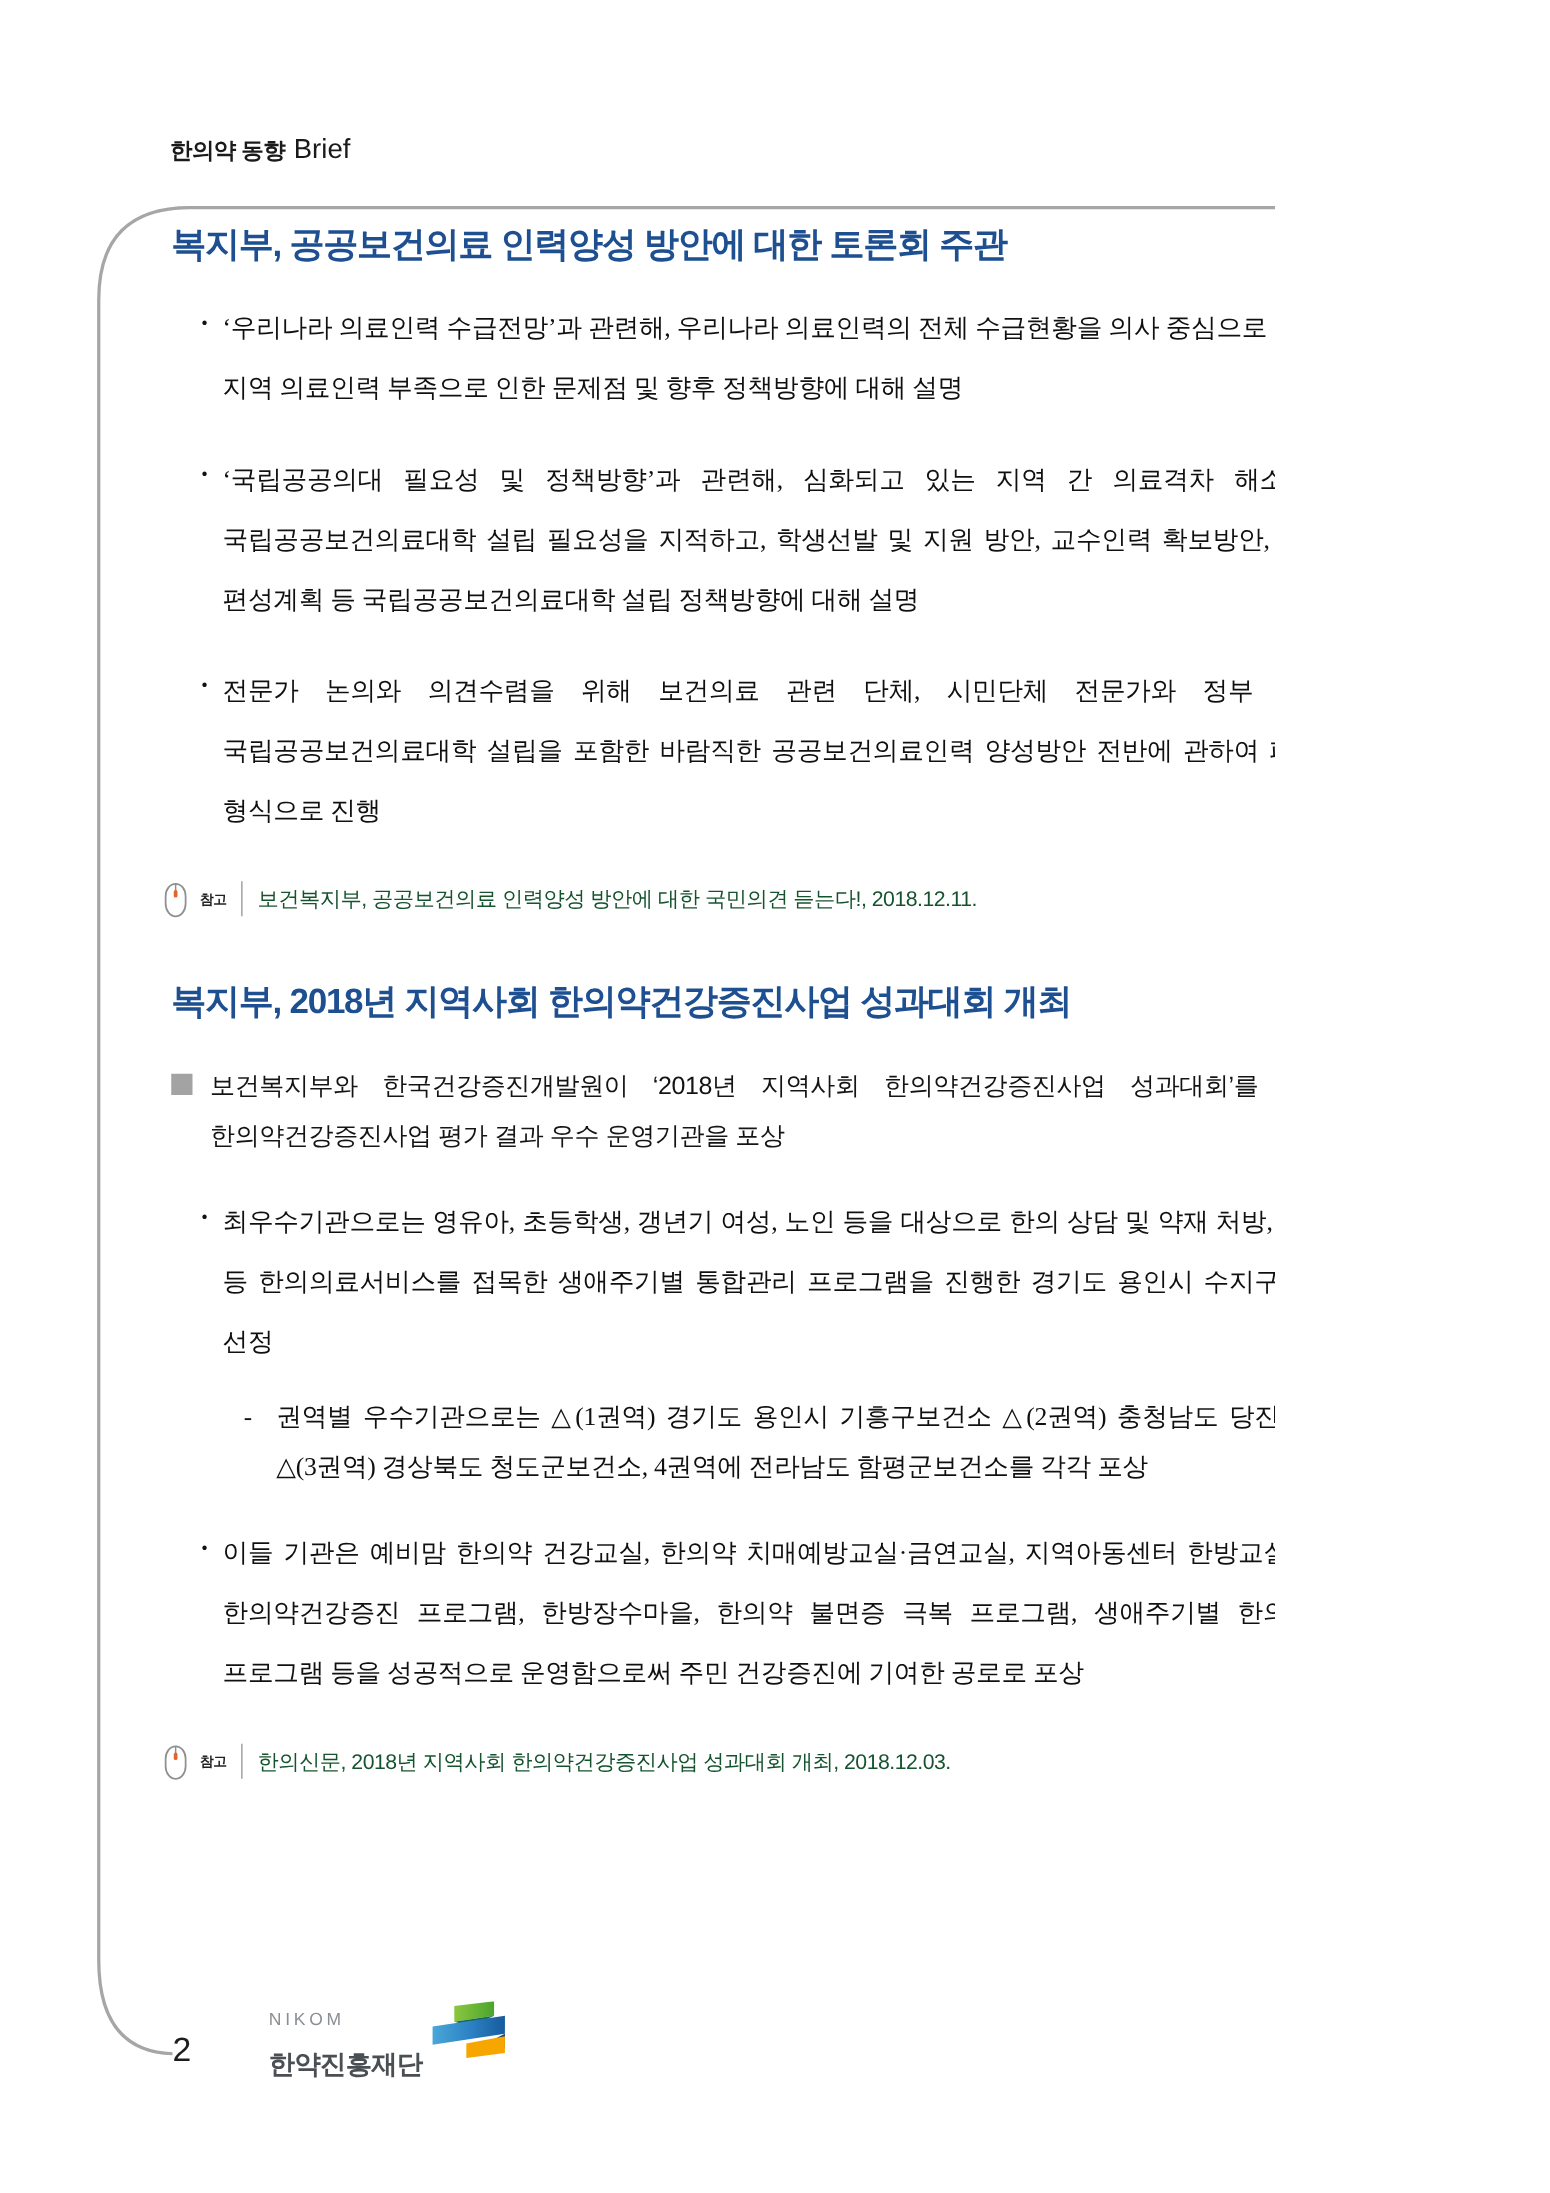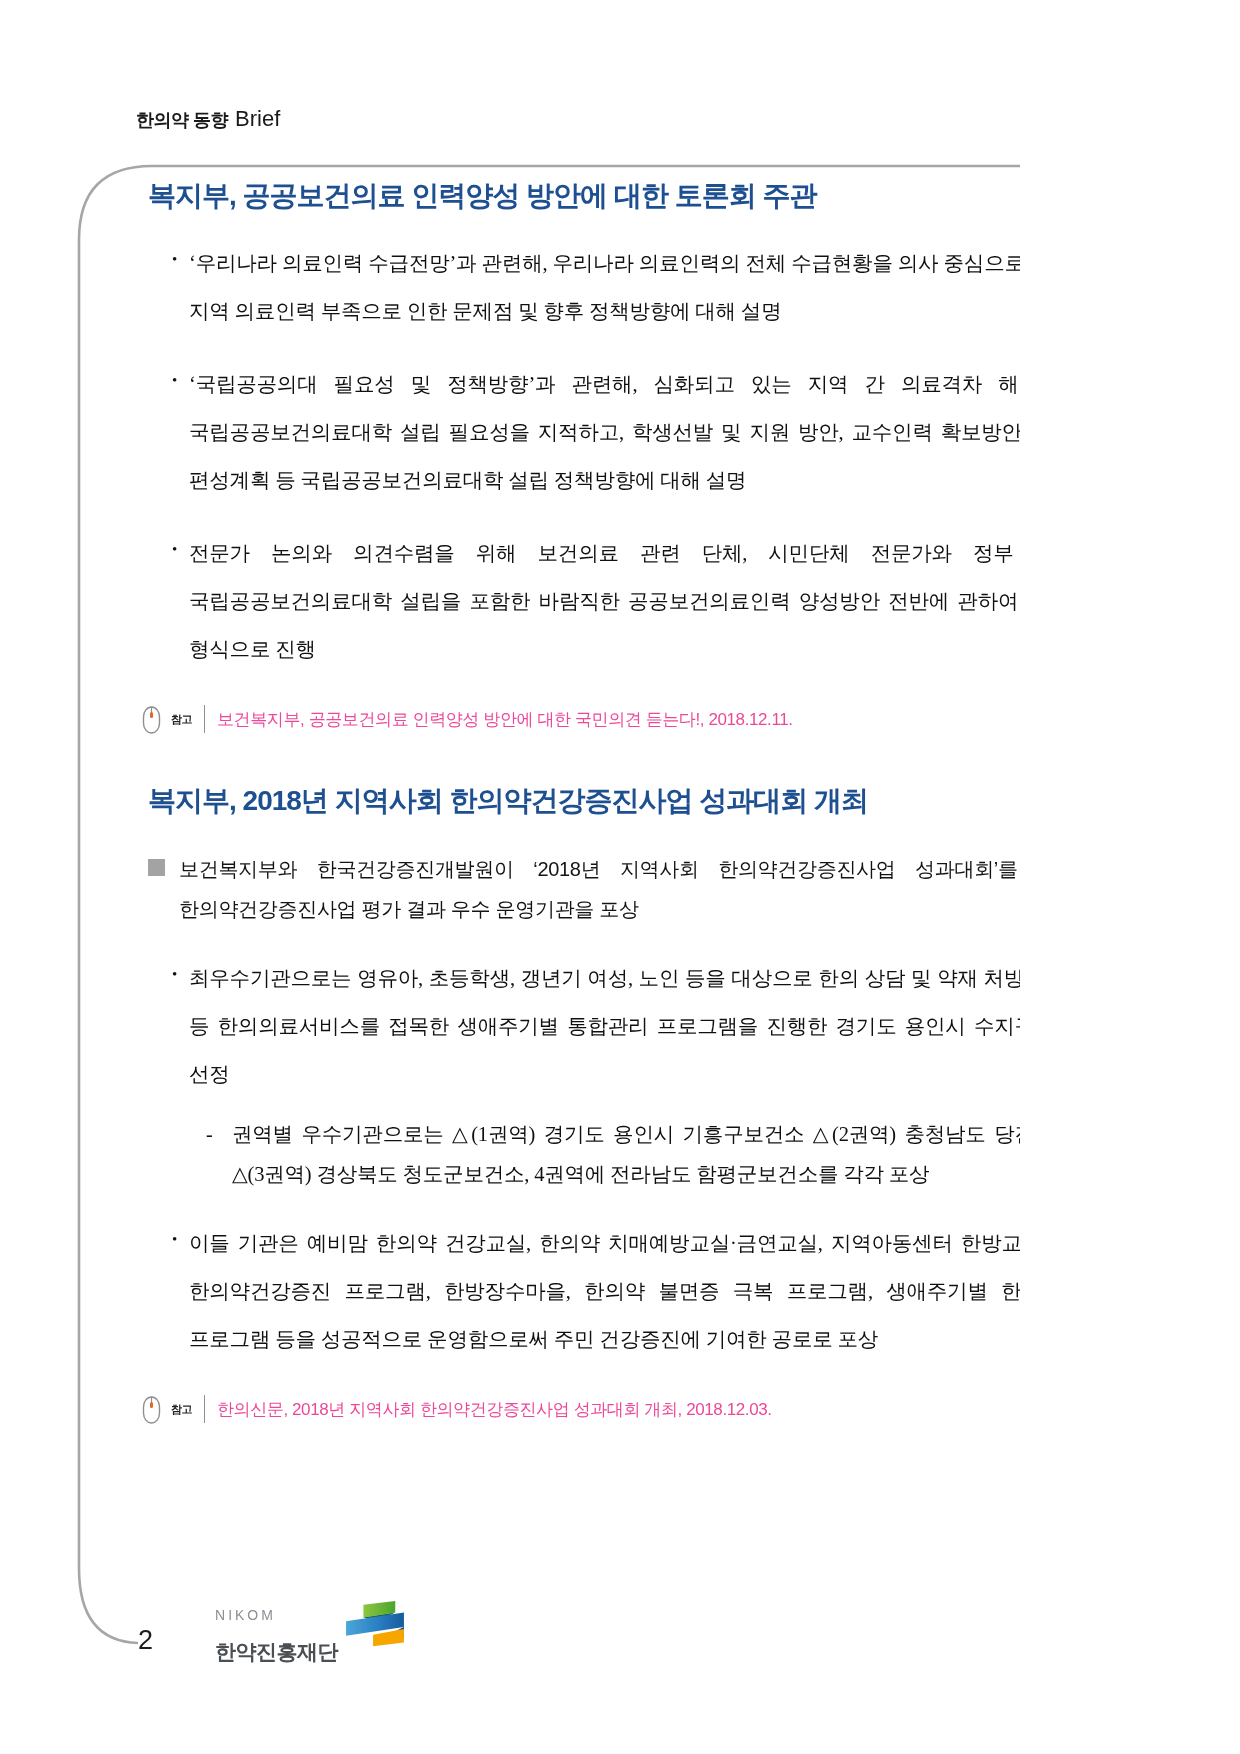--- a/index.html
+++ b/index.html
@@ -5,39 +5,39 @@
   html,body{margin:0;padding:0;background:#fff;}
   .page{position:relative;width:1020px;height:1754px;background:#ffffff;overflow:hidden;
         font-family:"Liberation Sans",sans-serif;color:#111;}
   
   .frame-svg{position:absolute;top:0;left:0;pointer-events:none;}
   
   .header{position:absolute;top:106px;left:136px;display:flex;align-items:baseline;gap:7px;}
   .hdr-ko{font-size:18px;font-weight:bold;color:#1a1a1a;letter-spacing:-0.5px;}
   .hdr-en{font-size:22px;color:#1a1a1a;letter-spacing:0;}
   
-  .content{position:absolute;left:148px;top:178px;width:968px;}
+  .content{position:absolute;left:137px;top:178px;width:968px;}
   .sec-title{margin:0;color:#1d4f91;font-size:28px;font-weight:bold;letter-spacing:-1px;line-height:36px;}
   .section-2{margin-top:48px;}
   .lead{display:flex;margin-top:30px;}
   .sq{width:17px;height:17px;background:#a3a3a3;margin-top:10px;margin-right:14px;flex:none;}
   .lead p{margin:0;font-size:20px;line-height:40px;color:#141414;text-align:justify;word-break:keep-all;letter-spacing:-0.3px;}
   .bullets{margin-top:4px;}
   .bullet{display:flex;margin-top:25px;margin-left:24px;font-family:"Liberation Serif","DejaVu Serif",serif;}
   .dot{width:17px;flex:none;font-size:15px;line-height:40px;color:#111;}
   .bullet p{margin:0;font-size:20.5px;line-height:48px;color:#101010;text-align:justify;word-break:keep-all;letter-spacing:-0.2px;}
   .sub-bullet{display:flex;margin-top:16px;margin-left:58px;font-family:"Liberation Serif","DejaVu Serif",serif;}
   .dash{width:26px;flex:none;font-size:20px;line-height:40px;color:#111;}
   .sub-bullet p{margin:0;font-size:20.5px;line-height:40px;color:#101010;text-align:justify;word-break:keep-all;letter-spacing:-0.2px;}
   
   .ref{display:flex;align-items:center;margin-top:30px;margin-left:-6px;}
   .mouse-icon{flex:none;margin-right:10px;}
   .ref-label{font-weight:bold;font-size:11px;color:#222;letter-spacing:-0.5px;}
   .ref-divider{width:1px;height:28px;background:#8f8f8f;margin:0 12px 0 12px;}
-  .ref-text{font-size:17px;color:#ec4899;letter-spacing:-0.4px;}
+  .ref-text{font-size:17px;color:#14532d;letter-spacing:-0.4px;}
   
   .footer{position:absolute;left:138px;top:1608px;display:flex;align-items:center;}
   .page-num{font-size:27px;color:#1d1d1d;margin-right:62px;margin-top:10px;}
   .logo{display:flex;align-items:center;}
   .logo-text{display:flex;flex-direction:column;line-height:1.05;margin-right:6px;}
   .logo-nikom{font-size:14px;letter-spacing:3px;color:#8a8f94;margin-bottom:18px;}
   .logo-org{font-size:21px;font-weight:bold;color:#4a4f54;letter-spacing:-0.5px;}
   .logo-mark{flex:none;margin-top:-14px;}
 </style>
 </head>

